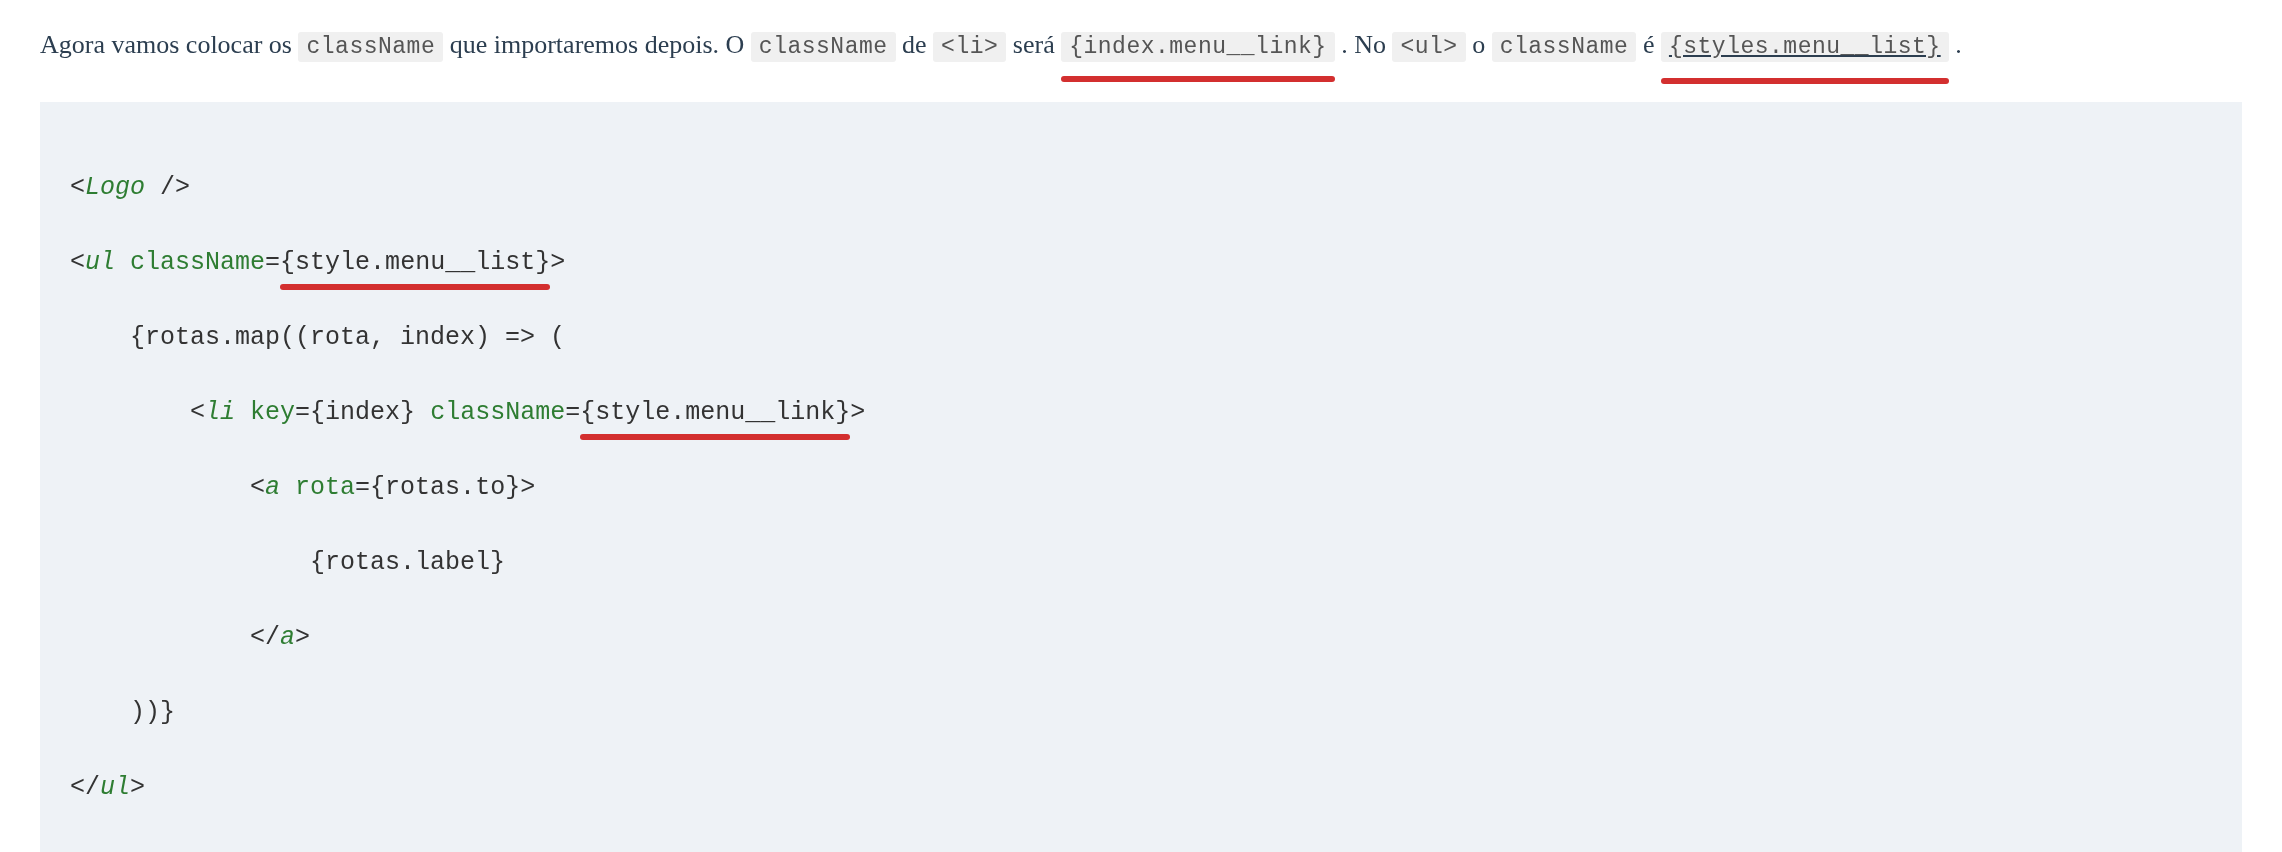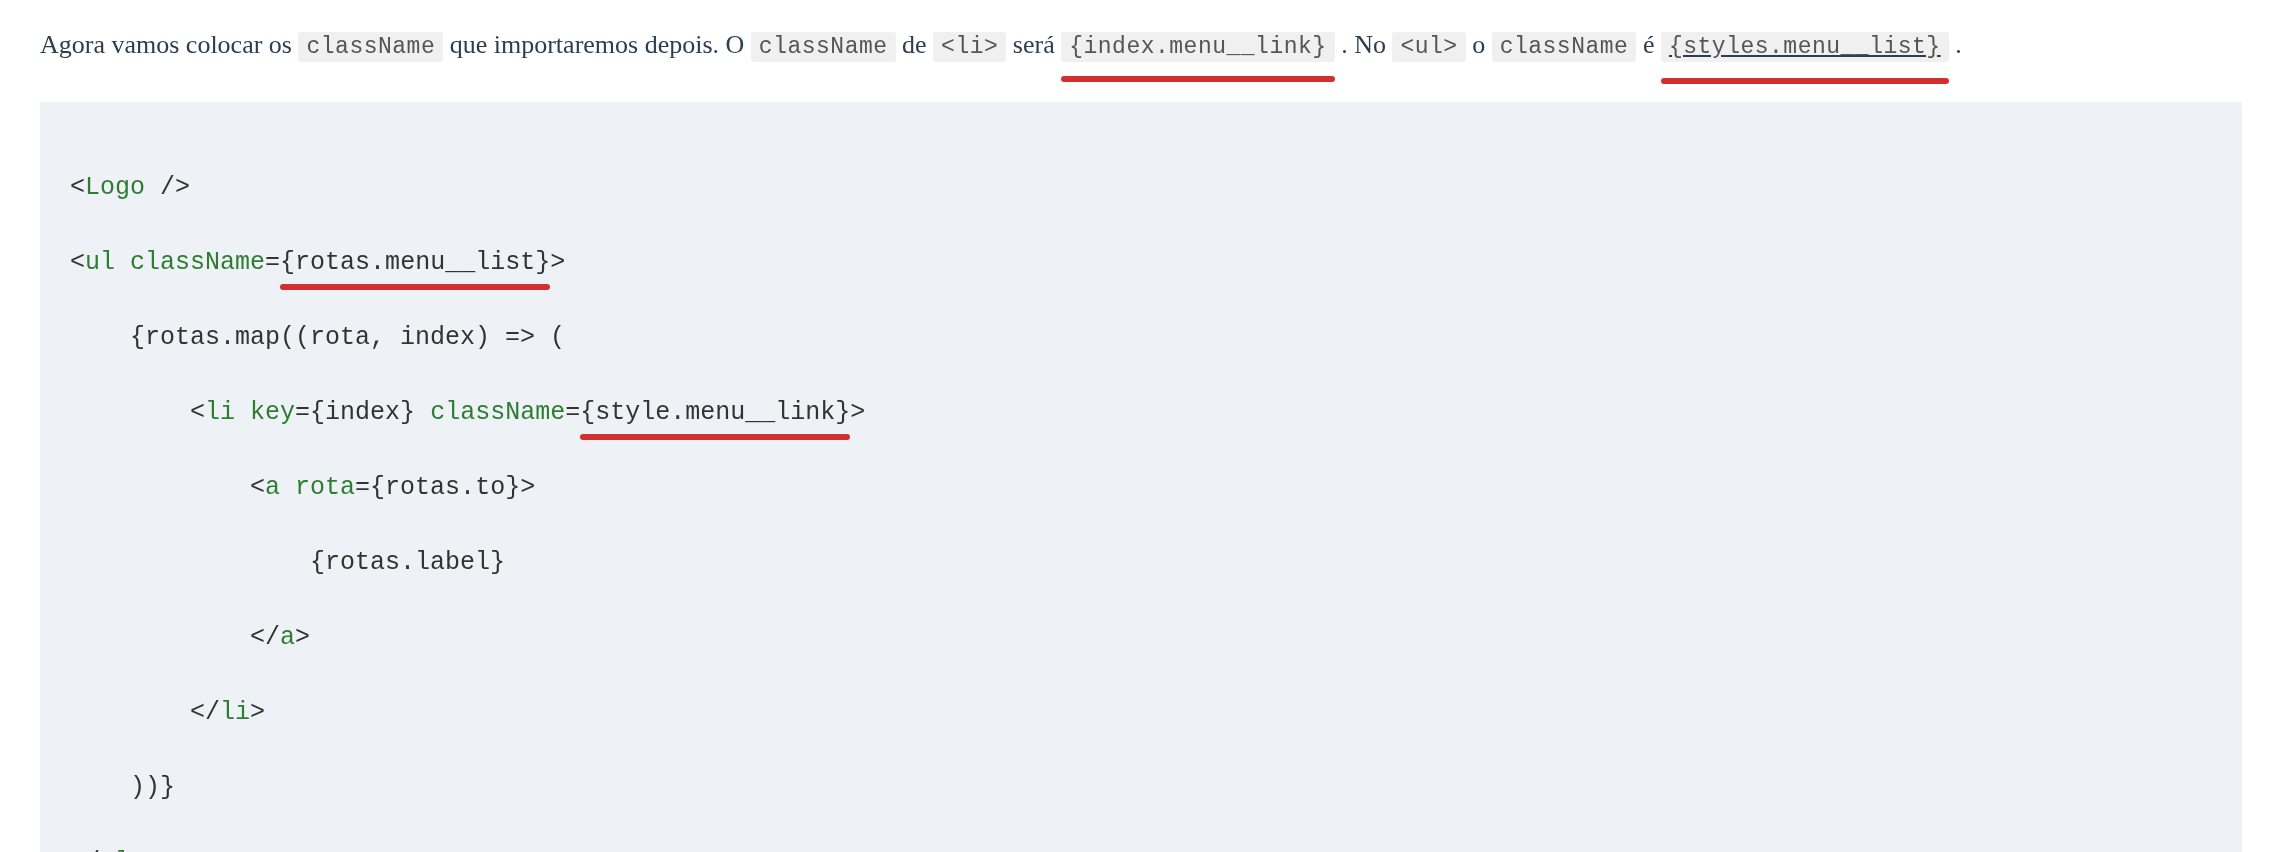--- a/index.html
+++ b/index.html
@@ -66,21 +66,21 @@
       line-height: 1.5;
       position: relative;
       overflow: visible;
       white-space: pre;
       color: #333;
     }
     .code-line {
       display: block;
     }
     .tag-bracket { color: #333; }
-    .tag-name { color: #2e7d32; }
+    .tag-name { color: #2e7d32; font-style: italic; }
     .attr-name2 { color: #2e7d32; }
     .brace { color: #333; }
     .text-val { color: #333; }
     .underline-code-1 {
       position: relative;
       display: inline-block;
     }
     .underline-code-1::after {
       content: '';
       position: absolute;
@@ -122,23 +122,22 @@
   <span class="inline-code">&lt;ul&gt;</span>
   <span> o </span>
   <span class="inline-code">className</span>
   <span> é </span>
   <span class="underlined-2"><span class="inline-code">{styles.menu__list}</span></span>
   <span>.</span>
 </div>
 
 <div class="code-block">
 <span class="code-line"><span class="tag-bracket">&lt;</span><span class="tag-name">Logo</span><span class="tag-bracket"> /&gt;</span></span>
-<span class="code-line"><span class="tag-bracket">&lt;</span><span class="tag-name">ul</span><span> </span><span class="attr-name2">className</span><span class="tag-bracket">=</span><span class="underline-code-1"><span class="brace">{</span><span class="text-val">rotas.menu__list</span><span class="brace">}</span></span><span class="tag-bracket">&gt;</span></span>
+<span class="code-line"><span class="tag-bracket">&lt;</span><span class="tag-name">ul</span><span> </span><span class="attr-name2">className</span><span class="tag-bracket">=</span><span class="underline-code-1"><span class="brace">{</span><span class="text-val">style.menu__list</span><span class="brace">}</span></span><span class="tag-bracket">&gt;</span></span>
 <span class="code-line"><span>    </span><span class="text-val">{rotas.map((rota, index) =&gt; (</span></span>
 <span class="code-line"><span>        </span><span class="tag-bracket">&lt;</span><span class="tag-name">li</span><span> </span><span class="attr-name2">key</span><span class="tag-bracket">=</span><span class="text-val">{index}</span><span> </span><span class="attr-name2">className</span><span class="tag-bracket">=</span><span class="underline-code-2"><span class="brace">{</span><span class="text-val">style.menu__link</span><span class="brace">}</span></span><span class="tag-bracket">&gt;</span></span>
 <span class="code-line"><span>            </span><span class="tag-bracket">&lt;</span><span class="tag-name">a</span><span> </span><span class="attr-name2">rota</span><span class="tag-bracket">=</span><span class="text-val">{rotas.to}</span><span class="tag-bracket">&gt;</span></span>
 <span class="code-line"><span>                </span><span class="text-val">{rotas.label}</span></span>
 <span class="code-line"><span>            </span><span class="tag-bracket">&lt;/</span><span class="tag-name">a</span><span class="tag-bracket">&gt;</span></span>
-<span class="code-line"><span>        </span><span class="tag-bracket">&lt;/</span><span class="tag-name">li</span><span class="tag-bracket">&gt;</span></span>
 <span class="code-line"><span>    </span><span class="text-val">))}</span></span>
 <span class="code-line"><span class="tag-bracket">&lt;/</span><span class="tag-name">ul</span><span class="tag-bracket">&gt;</span></span>
   
 </div>
 
 </body></html>

